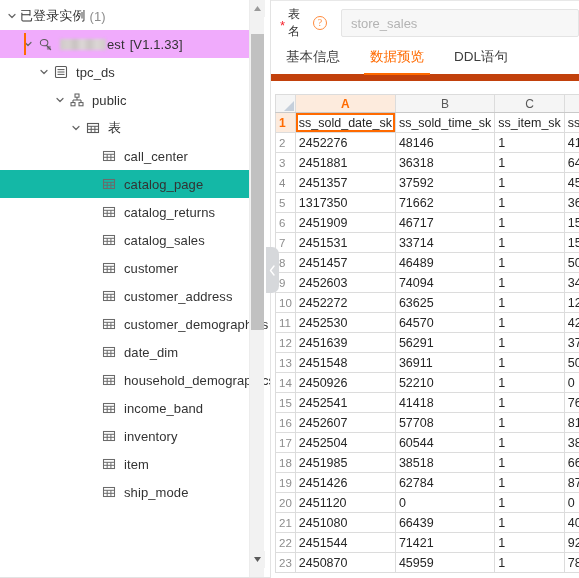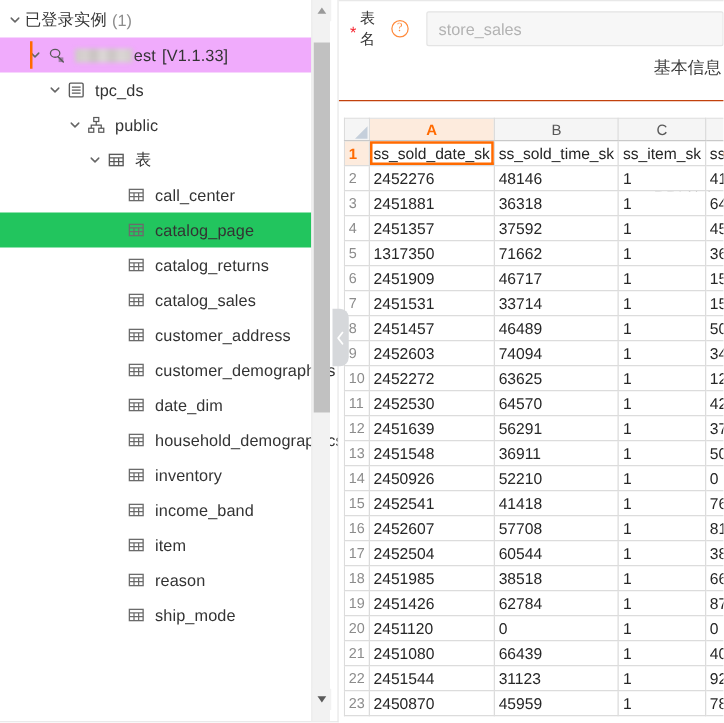--- a/index.html
+++ b/index.html
@@ -40,21 +40,21 @@
     align-items: center;
     height: 28px;
     padding-left: 4px;
     white-space: nowrap;
     font-size: 13px;
     color: #333333;
     position: relative;
     cursor: default;
   }
   .tree-row.selected {
-    background: #22c55e;
+    background: #14b8a6;
   }
   .tree-row.instance {
     background: #f0abfc;
   }
   .tree-row.instance::before {
     content: "";
     position: absolute;
     left: 24px; top: 3px;
     width: 2px; height: 22px;
     background: #ff6a00;
@@ -194,23 +194,22 @@
     outline: none;
   }
   .table-name-input::placeholder { color: #b3b3b3; }
 
   
   .tabs {
     display: flex;
     align-items: flex-end;
     height: 36px;
     padding-left: 13px;
-    border-bottom: 1px solid #c2410c;
+    border-bottom: 7px solid #c2410c;
     gap: 26px;
-    flex-direction: column;
   }
   .tab {
     position: relative;
     font-size: 13.5px;
     color: #3d3d3d;
     padding: 0 2px 8px 2px;
     cursor: pointer;
     white-space: nowrap;
   }
   .tab.active { color: #ff6a00; }
@@ -453,20 +452,32 @@
           <div class="tree-row lvl5 leaf">
             <span class="node-icon">
               <svg width="14" height="14" viewBox="0 0 14 14">
   <rect x="1.5" y="2.5" width="11" height="9" stroke="#6b6b6b" stroke-width="1.05" fill="none"></rect>
   <line x1="1.5" y1="5.3" x2="12.5" y2="5.3" stroke="#6b6b6b" stroke-width="1"></line>
   <line x1="1.5" y1="8.3" x2="12.5" y2="8.3" stroke="#6b6b6b" stroke-width="1"></line>
   <line x1="5.2" y1="5.3" x2="5.2" y2="11.5" stroke="#6b6b6b" stroke-width="1"></line>
   <line x1="8.9" y1="5.3" x2="8.9" y2="11.5" stroke="#6b6b6b" stroke-width="1"></line>
 </svg>
             </span>
+            <span class="node-label">customer</span>
+          </div>
+          <div class="tree-row lvl5 leaf">
+            <span class="node-icon">
+              <svg width="14" height="14" viewBox="0 0 14 14">
+  <rect x="1.5" y="2.5" width="11" height="9" stroke="#6b6b6b" stroke-width="1.05" fill="none"></rect>
+  <line x1="1.5" y1="5.3" x2="12.5" y2="5.3" stroke="#6b6b6b" stroke-width="1"></line>
+  <line x1="1.5" y1="8.3" x2="12.5" y2="8.3" stroke="#6b6b6b" stroke-width="1"></line>
+  <line x1="5.2" y1="5.3" x2="5.2" y2="11.5" stroke="#6b6b6b" stroke-width="1"></line>
+  <line x1="8.9" y1="5.3" x2="8.9" y2="11.5" stroke="#6b6b6b" stroke-width="1"></line>
+</svg>
+            </span>
             <span class="node-label">customer_address</span>
           </div>
           <div class="tree-row lvl5 leaf">
             <span class="node-icon">
               <svg width="14" height="14" viewBox="0 0 14 14">
   <rect x="1.5" y="2.5" width="11" height="9" stroke="#6b6b6b" stroke-width="1.05" fill="none"></rect>
   <line x1="1.5" y1="5.3" x2="12.5" y2="5.3" stroke="#6b6b6b" stroke-width="1"></line>
   <line x1="1.5" y1="8.3" x2="12.5" y2="8.3" stroke="#6b6b6b" stroke-width="1"></line>
   <line x1="5.2" y1="5.3" x2="5.2" y2="11.5" stroke="#6b6b6b" stroke-width="1"></line>
   <line x1="8.9" y1="5.3" x2="8.9" y2="11.5" stroke="#6b6b6b" stroke-width="1"></line>
@@ -501,57 +512,45 @@
           <div class="tree-row lvl5 leaf">
             <span class="node-icon">
               <svg width="14" height="14" viewBox="0 0 14 14">
   <rect x="1.5" y="2.5" width="11" height="9" stroke="#6b6b6b" stroke-width="1.05" fill="none"></rect>
   <line x1="1.5" y1="5.3" x2="12.5" y2="5.3" stroke="#6b6b6b" stroke-width="1"></line>
   <line x1="1.5" y1="8.3" x2="12.5" y2="8.3" stroke="#6b6b6b" stroke-width="1"></line>
   <line x1="5.2" y1="5.3" x2="5.2" y2="11.5" stroke="#6b6b6b" stroke-width="1"></line>
   <line x1="8.9" y1="5.3" x2="8.9" y2="11.5" stroke="#6b6b6b" stroke-width="1"></line>
 </svg>
             </span>
+            <span class="node-label">income_band</span>
+          </div>
+          <div class="tree-row lvl5 leaf">
+            <span class="node-icon">
+              <svg width="14" height="14" viewBox="0 0 14 14">
+  <rect x="1.5" y="2.5" width="11" height="9" stroke="#6b6b6b" stroke-width="1.05" fill="none"></rect>
+  <line x1="1.5" y1="5.3" x2="12.5" y2="5.3" stroke="#6b6b6b" stroke-width="1"></line>
+  <line x1="1.5" y1="8.3" x2="12.5" y2="8.3" stroke="#6b6b6b" stroke-width="1"></line>
+  <line x1="5.2" y1="5.3" x2="5.2" y2="11.5" stroke="#6b6b6b" stroke-width="1"></line>
+  <line x1="8.9" y1="5.3" x2="8.9" y2="11.5" stroke="#6b6b6b" stroke-width="1"></line>
+</svg>
+            </span>
             <span class="node-label">inventory</span>
           </div>
           <div class="tree-row lvl5 leaf">
             <span class="node-icon">
               <svg width="14" height="14" viewBox="0 0 14 14">
   <rect x="1.5" y="2.5" width="11" height="9" stroke="#6b6b6b" stroke-width="1.05" fill="none"></rect>
   <line x1="1.5" y1="5.3" x2="12.5" y2="5.3" stroke="#6b6b6b" stroke-width="1"></line>
   <line x1="1.5" y1="8.3" x2="12.5" y2="8.3" stroke="#6b6b6b" stroke-width="1"></line>
   <line x1="5.2" y1="5.3" x2="5.2" y2="11.5" stroke="#6b6b6b" stroke-width="1"></line>
   <line x1="8.9" y1="5.3" x2="8.9" y2="11.5" stroke="#6b6b6b" stroke-width="1"></line>
 </svg>
             </span>
-            <span class="node-label">income_band</span>
-          </div>
-          <div class="tree-row lvl5 leaf">
-            <span class="node-icon">
-              <svg width="14" height="14" viewBox="0 0 14 14">
-  <rect x="1.5" y="2.5" width="11" height="9" stroke="#6b6b6b" stroke-width="1.05" fill="none"></rect>
-  <line x1="1.5" y1="5.3" x2="12.5" y2="5.3" stroke="#6b6b6b" stroke-width="1"></line>
-  <line x1="1.5" y1="8.3" x2="12.5" y2="8.3" stroke="#6b6b6b" stroke-width="1"></line>
-  <line x1="5.2" y1="5.3" x2="5.2" y2="11.5" stroke="#6b6b6b" stroke-width="1"></line>
-  <line x1="8.9" y1="5.3" x2="8.9" y2="11.5" stroke="#6b6b6b" stroke-width="1"></line>
-</svg>
-            </span>
             <span class="node-label">item</span>
-          </div>
-          <div class="tree-row lvl5 leaf">
-            <span class="node-icon">
-              <svg width="14" height="14" viewBox="0 0 14 14">
-  <rect x="1.5" y="2.5" width="11" height="9" stroke="#6b6b6b" stroke-width="1.05" fill="none"></rect>
-  <line x1="1.5" y1="5.3" x2="12.5" y2="5.3" stroke="#6b6b6b" stroke-width="1"></line>
-  <line x1="1.5" y1="8.3" x2="12.5" y2="8.3" stroke="#6b6b6b" stroke-width="1"></line>
-  <line x1="5.2" y1="5.3" x2="5.2" y2="11.5" stroke="#6b6b6b" stroke-width="1"></line>
-  <line x1="8.9" y1="5.3" x2="8.9" y2="11.5" stroke="#6b6b6b" stroke-width="1"></line>
-</svg>
-            </span>
-            <span class="node-label">reason</span>
           </div>
           <div class="tree-row lvl5 leaf">
             <span class="node-icon">
               <svg width="14" height="14" viewBox="0 0 14 14">
   <rect x="1.5" y="2.5" width="11" height="9" stroke="#6b6b6b" stroke-width="1.05" fill="none"></rect>
   <line x1="1.5" y1="5.3" x2="12.5" y2="5.3" stroke="#6b6b6b" stroke-width="1"></line>
   <line x1="1.5" y1="8.3" x2="12.5" y2="8.3" stroke="#6b6b6b" stroke-width="1"></line>
   <line x1="5.2" y1="5.3" x2="5.2" y2="11.5" stroke="#6b6b6b" stroke-width="1"></line>
   <line x1="8.9" y1="5.3" x2="8.9" y2="11.5" stroke="#6b6b6b" stroke-width="1"></line>
 </svg>
@@ -754,21 +753,21 @@
             <tr>
               <td class="rownum">21</td>
               <td class="cell w-a">2451080</td>
               <td class="cell w-b">66439</td>
               <td class="cell w-c">1</td>
               <td class="cell w-d">40031</td>
             </tr>
             <tr>
               <td class="rownum">22</td>
               <td class="cell w-a">2451544</td>
-              <td class="cell w-b">31123</td>
+              <td class="cell w-b">71421</td>
               <td class="cell w-c">1</td>
               <td class="cell w-d">92386</td>
             </tr>
             <tr>
               <td class="rownum">23</td>
               <td class="cell w-a">2450870</td>
               <td class="cell w-b">45959</td>
               <td class="cell w-c">1</td>
               <td class="cell w-d">7804</td>
             </tr>

